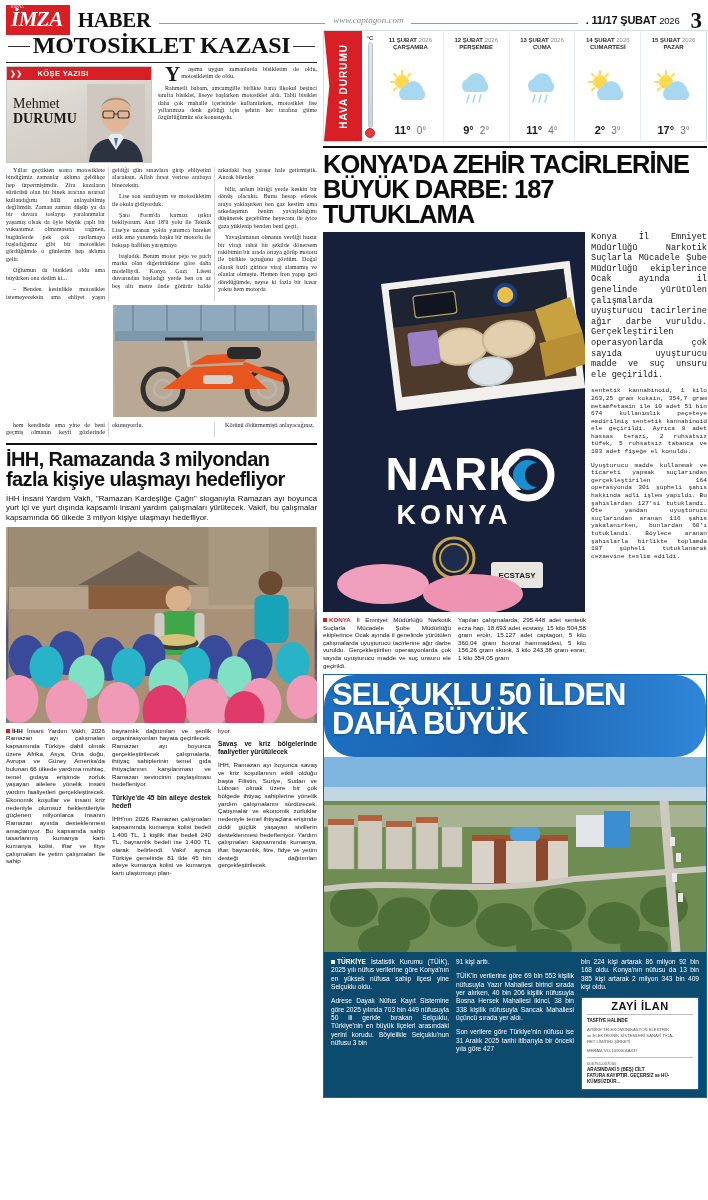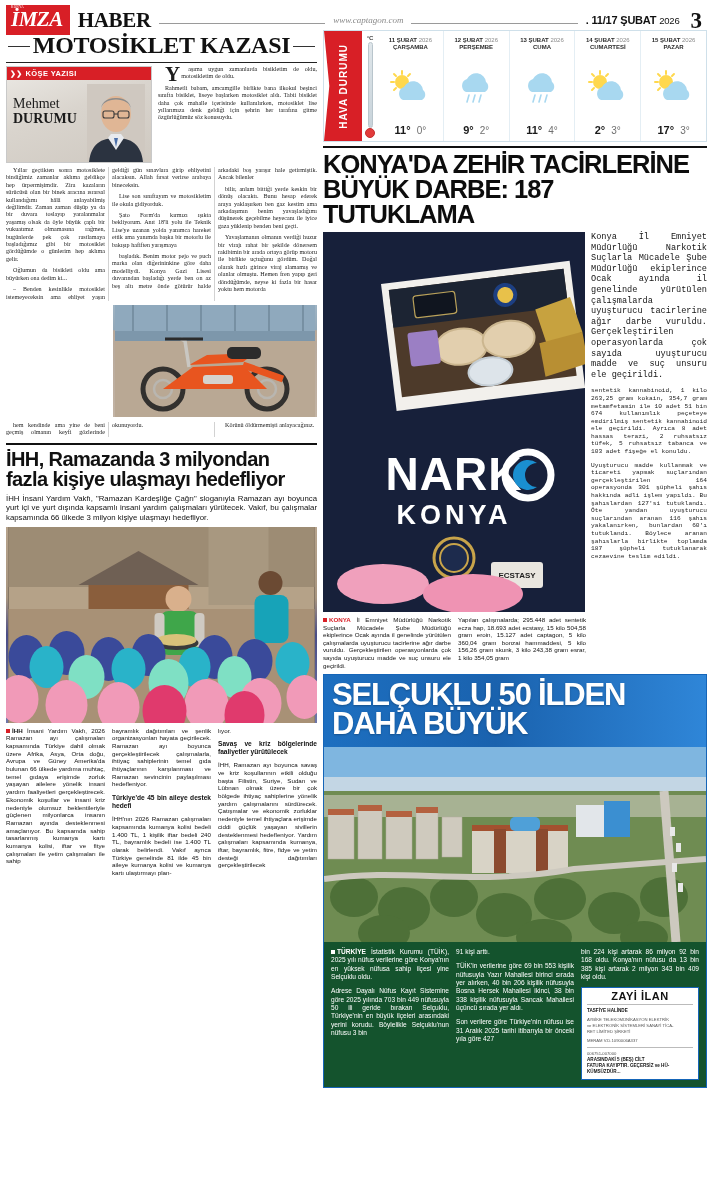--- a/index.html
+++ b/index.html
@@ -65,21 +65,21 @@
   .op-title::after { right: 2px; }
 
   .op-wrap { border-top: 1px solid #222; padding-top: 3px; }
 
   .op-box {
     width: 146px; float: left; margin: 0 6px 3px 0;
     border: 1px solid #c9c9c9;
   }
   .kose-tag {
     background: #d81f26; color: #fff; font-size: 7.5px; font-weight: bold;
-    letter-spacing: .4px; padding: 2px 4px 2px 3px; display: flex; align-items: center; gap: 3px;
+    letter-spacing: .4px; padding: 2px 4px 2px 3px; display: flex; align-items: center; gap: 15px;
   }
   .kose-tag .chev { font-size: 7px; }
   .op-photo {
     height: 82px; position: relative; overflow: hidden;
     background: linear-gradient(160deg,#e8e5e0 0%,#d9d4cd 40%,#cfc9c1 100%);
   }
   .op-photo .face {
     position: absolute; right: 6px; bottom: 0; width: 58px; height: 78px;
   }
   .op-name {
@@ -182,29 +182,30 @@
     background: linear-gradient(180deg,#b6a38c 0%,#a8957f 36%,#4a4d86 55%,#6f77a8 100%); }
   .ihh-cols { display: flex; gap: 7px; margin-top: 4px; }
   .ihh-c { width: 99px; font-size: 6.2px; line-height: 7.7px; text-align: justify; }
   .ihh-c p { margin-bottom: 6px; }
   .subh { font-weight: bold; font-size: 6.6px; line-height: 8px; margin-bottom: 5px; }
 
   
   .sel-wrap { margin-top: 5px; border: 1px solid #1565b8; }
   .sel-head {
     background: linear-gradient(90deg,#1d6fc0 0%,#1a62ae 45%,#2f86d8 100%);
-    padding: 5px 8px 9px 8px;
+    padding: 5px 8px 19px 8px;
+    border-radius: 31px;
   }
   .sel-head h1 {
     color: #fff; font-size: 31px; line-height: 29px; font-weight: bold;
     letter-spacing: -1.2px; text-shadow: 0 1px 2px rgba(0,0,0,.25);
   }
   .sel-photo { height: 195px; position: relative; overflow: hidden;
     background: linear-gradient(180deg,#9cc6e6 0%,#bcd4e4 16%,#8c9f7a 36%,#5c7a45 70%,#4d6b3c 100%); }
-  .sel-body { background: #14532d; color: #fff; padding: 6px 7px 7px 7px; display: flex; gap: 7px; }
+  .sel-body { background: #0c4a6e; color: #fff; padding: 6px 7px 7px 7px; display: flex; gap: 7px; }
   .sel-c { width: 118px; font-size: 6.6px; line-height: 8.3px; text-align: justify; }
   .sel-c p { margin-bottom: 6px; }
   .sel-c .tagt { font-weight: bold; }
 
   
   .zayi { background: #fff; color: #111; border: 1px solid #1565b8; padding: 4px 5px; }
   .zayi h3 { text-align: center; font-size: 11px; font-weight: bold; letter-spacing: .5px; margin-bottom: 3px; }
   .zayi .hr { height: 1px; background: #bbb; margin: 3px 0; }
   .zayi .l { font-size: 4.6px; line-height: 6px; }
   .zayi .b { font-weight: bold; }

